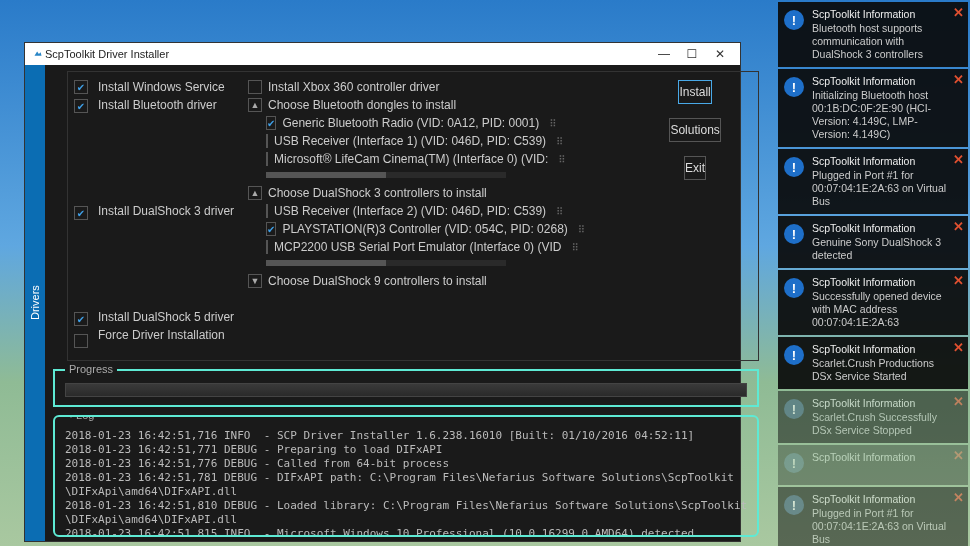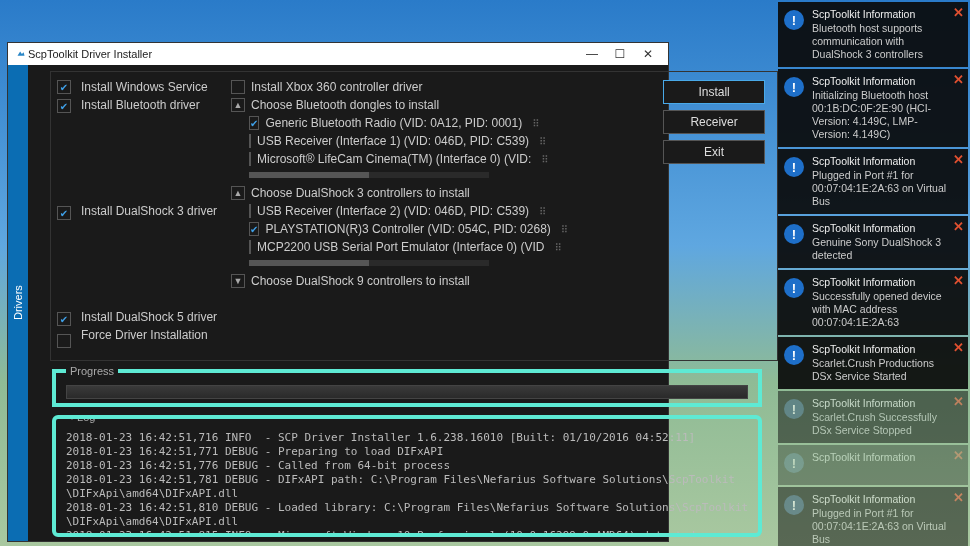--- a/index.html
+++ b/index.html
@@ -4,22 +4,22 @@
 <style>
   * { box-sizing: border-box; margin: 0; padding: 0; }
   body {
     width: 970px; height: 546px;
     font-family: "Segoe UI", Arial, sans-serif;
     background: linear-gradient(180deg, #2a7bc9 0%, #5fa7e0 45%, #8fbb95 70%, #a9c8a0 100%);
     overflow: hidden; position: relative;
     font-size: 12px; color: #ddd;
   }
   .main-window {
-    position: absolute; left: 7px; top: 42px;
-    width: 662px; height: 500px;
+    position: absolute; left: 24px; top: 42px;
+    width: 717px; height: 500px;
     background: #1a1a1a;
     border: 1px solid #333;
   }
   .titlebar {
     height: 22px; background: #fff; color: #222;
     display: flex; align-items: center; padding: 0 6px;
     font-size: 11px;
   }
   .titlebar .spacer { flex: 1; }
   .titlebar .winbtn { width: 28px; text-align: center; cursor: pointer; font-size: 12px; color: #333;}
@@ -31,21 +31,21 @@
     color: #fff; font-size: 11px;
   }
   .content { flex: 1; padding: 0 0 0 0; display: flex; flex-direction: column; }
   .drivers-panel {
     border: 1px solid #333; margin: 6px 8px 4px 22px;
     position: relative; padding: 10px 12px 8px 12px;
     height: 290px;
   }
   .right-btns {
     position: absolute; right: 12px; top: 8px; width: 102px;
-    display: flex; flex-direction: column; gap: 6px;
+    display: flex; flex-direction: column; gap: 14px; align-items: center;
   }
   .rbtn {
     border: 1px solid #2a86c7; background: #1a1a1a; color: #ddd;
     padding: 4px 0; text-align: center; font-size: 12px; cursor: pointer;
   }
   .rbtn:first-child { border-color: #49a9e8; }
   .rbtn.gray { border-color: #555; }
   .col-left { position: absolute; left: 30px; top: 8px; width: 160px; }
   .col-right { position: absolute; left: 180px; top: 8px; width: 290px; }
   .chk {
@@ -64,21 +64,21 @@
   .sublist { margin-left: 18px; margin-top: 4px; margin-bottom: 6px; }
   .handle { color: #666; margin-left: 4px; font-size: 10px; letter-spacing: -1px;}
   .hscroll {
     height: 6px; background: #2a2a2a; margin: 2px 0 8px 18px; width: 240px;
     position: relative;
   }
   .hscroll::before {
     content: ""; position: absolute; left: 0; top: 0; width: 120px; height: 6px; background: #555;
   }
   .progress-panel, .log-panel {
-    border: 4px solid #5eead4; margin: 4px 24px; position: relative;
+    border: 2px solid #5eead4; margin: 4px 8px; position: relative;
   }
   .panel-label {
     position: absolute; top: -8px; left: 10px; background: #1a1a1a;
     padding: 0 4px; font-size: 11px; color: #aaa;
     display: flex; align-items: center; gap: 3px;
   }
   .panel-label .tri { font-size: 8px; }
   .progress-panel { height: 38px; padding: 12px 10px 6px 10px; }
   .progress-bar { height: 14px; background: linear-gradient(180deg,#3a3a3a,#2a2a2a); border:1px solid #444;}
   .log-panel { flex: 1; padding: 12px 10px 6px 10px; overflow: hidden; border-radius: 6px; }
@@ -213,21 +213,21 @@
           <div class="hscroll"></div>
 
           <div class="chk">
             <span class="exp">▼</span>
             <span>Choose DualShock 9 controllers to install</span>
           </div>
         </div>
 
         <div class="right-btns">
           <div class="rbtn">Install</div>
-          <div class="rbtn gray">Receiver</div>
+          <div class="rbtn gray">Solutions</div>
           <div class="rbtn gray">Exit</div>
         </div>
       </div>
 
       <div class="progress-panel">
         <div class="panel-label">
             <span>Progress</span>
           </div>
         <div class="progress-bar"></div>
       </div>

